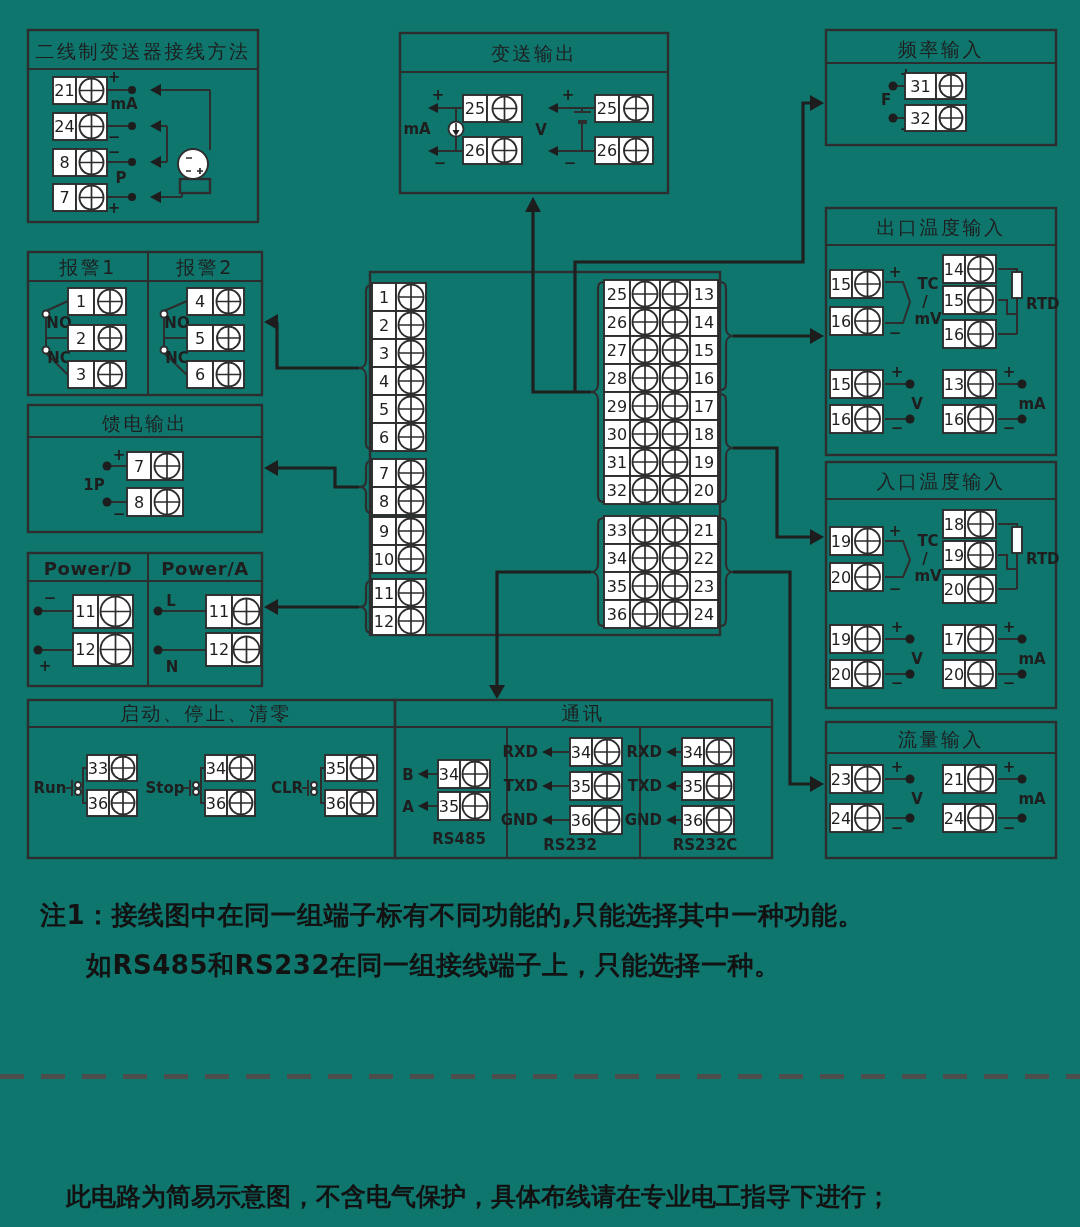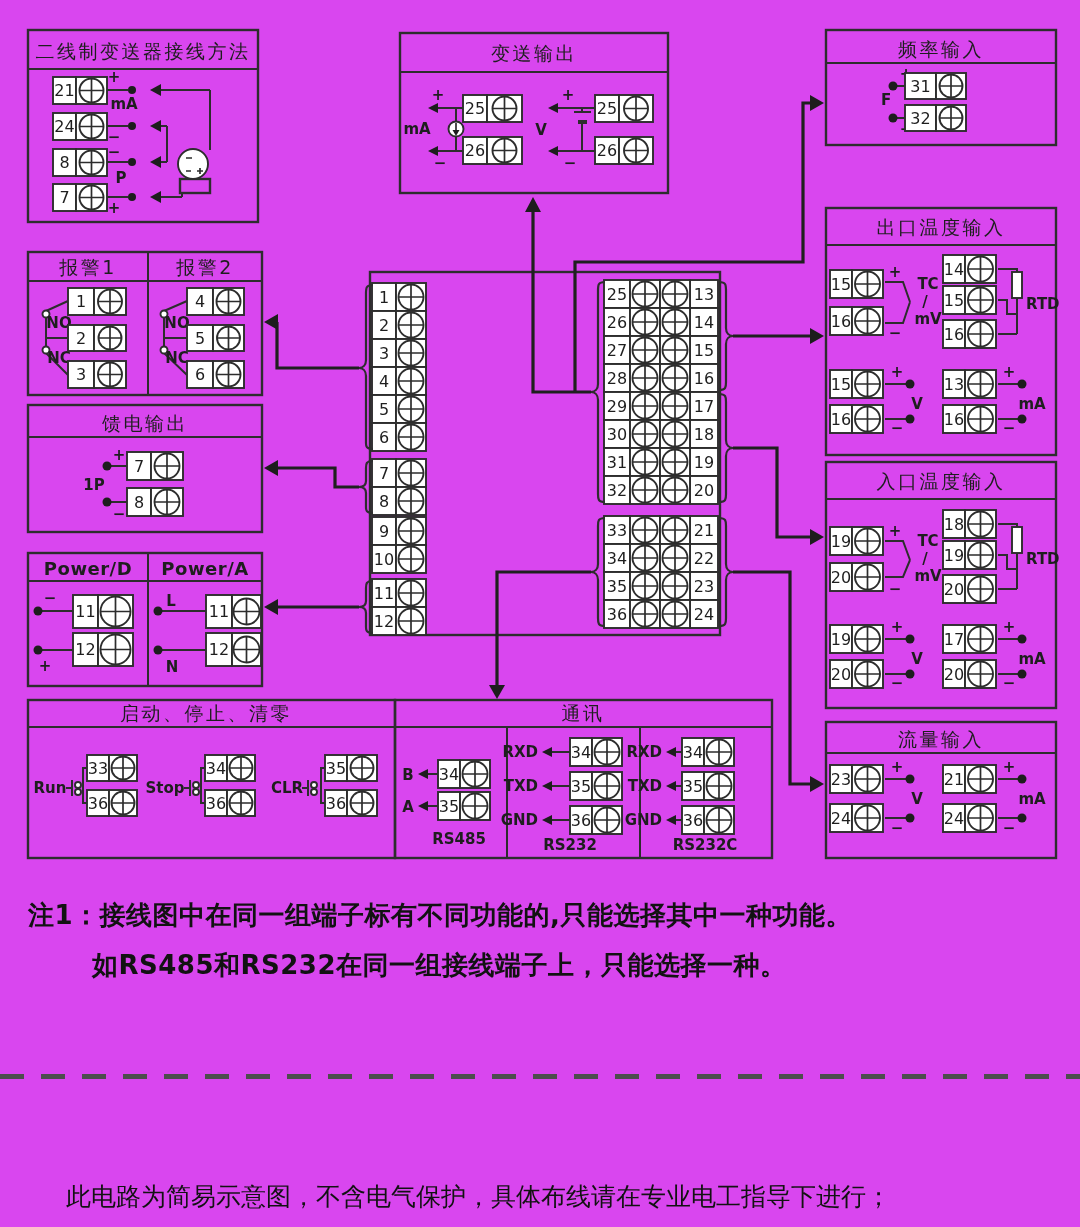--- a/index.html
+++ b/index.html
@@ -1,16 +1,16 @@
 <!DOCTYPE html>
 <html><head>
 <meta charset="utf-8">
 <style>
   html,body{margin:0;padding:0;background:#fff;}
-  .page{position:relative;width:1080px;height:1227px;background:#d946ef;overflow:hidden;
+  .page{position:relative;width:1080px;height:1227px;background:#0f766e;overflow:hidden;
         font-family:"DejaVu Sans","Liberation Sans",sans-serif;}
   svg{position:absolute;top:0;left:0;}
   svg text{font-family:"DejaVu Sans","Liberation Sans",sans-serif;fill:#1e1e1e;}
   .bt{font-size:19px;letter-spacing:2.5px;text-anchor:middle;}
   .bte{font-size:18px;letter-spacing:.5px;text-anchor:middle;font-weight:600;}
   .n{font-size:16px;text-anchor:middle;}
   .s{font-size:15px;text-anchor:middle;font-weight:600;}
   .se{font-size:15px;text-anchor:end;font-weight:600;}
   .sl{font-size:15px;text-anchor:start;font-weight:600;}
   .bx{fill:none;stroke:#2d2d2d;stroke-width:2.4;}
@@ -21,21 +21,21 @@
   .w3{stroke:#1f1f1f;stroke-width:3.2;fill:none;}
   .br{stroke:#2d2d2d;stroke-width:2.2;fill:none;}
   .dot{fill:#1d1d1d;}
   .arr{fill:#1d1d1d;stroke:none;}
   .note{position:absolute;font-size:26px;font-weight:600;color:#121212;letter-spacing:.5px;white-space:nowrap;}
   .divider{position:absolute;top:1074px;left:0;width:1080px;height:5px;
            background:repeating-linear-gradient(90deg,#4d4d4d 0 24px,transparent 24px 41px);}
   .sec-title{position:absolute;top:1112px;left:36px;font-size:30px;font-weight:600;color:#121212;
              display:flex;align-items:center;white-space:nowrap;}
   .bullet{display:inline-block;width:13px;height:13px;border-radius:50%;background:#c00000;margin-right:14px;}
-  .sec-sub{position:absolute;top:1180px;left:66px;font-size:25px;font-weight:400;color:#121212;white-space:nowrap;}
+  .sec-sub{position:absolute;top:1180px;left:66px;font-size:25px;font-weight:700;color:#121212;white-space:nowrap;}
 </style>
 </head>
 <body>
 
 <div class="page">
 <svg id="diagram" width="1080" height="868" viewBox="0 0 1080 868">
 
   <g>
     <rect class="bx" x="28" y="30" width="230" height="192"></rect>
     <line class="w" x1="28" y1="69" x2="258" y2="69"></line>
@@ -967,19 +967,19 @@
         <polygon class="arr" points="497,699 489,685 505,685"></polygon>
     <path class="w3" d="M733 336 H810"></path>
         <polygon class="arr" points="824,336 810,328 810,344"></polygon>
     <path class="w3" d="M733 448 H777 V537 H810"></path>
         <polygon class="arr" points="824,537 810,529 810,545"></polygon>
     <path class="w3" d="M733 572 H790 V784 H810"></path>
         <polygon class="arr" points="824,784 810,776 810,792"></polygon>
   </g>
 </svg>
 
-<div class="note" style="top:898px;left:28px"><span>注1：</span><span>接线图中在同一组端子标有不同功能的,只能选择其中一种功能。</span></div>
-<div class="note" style="top:948px;left:92px"><span>如RS485和RS232在同一组接线端子上，只能选择一种。</span></div>
+<div class="note" style="top:898px;left:40px"><span>注1：</span><span>接线图中在同一组端子标有不同功能的,只能选择其中一种功能。</span></div>
+<div class="note" style="top:948px;left:86px"><span>如RS485和RS232在同一组接线端子上，只能选择一种。</span></div>
 
 <div class="divider"></div>
 
 <div class="sec-sub">此电路为简易示意图，不含电气保护，具体布线请在专业电工指导下进行；</div>
 </div>
 
 </body></html>

